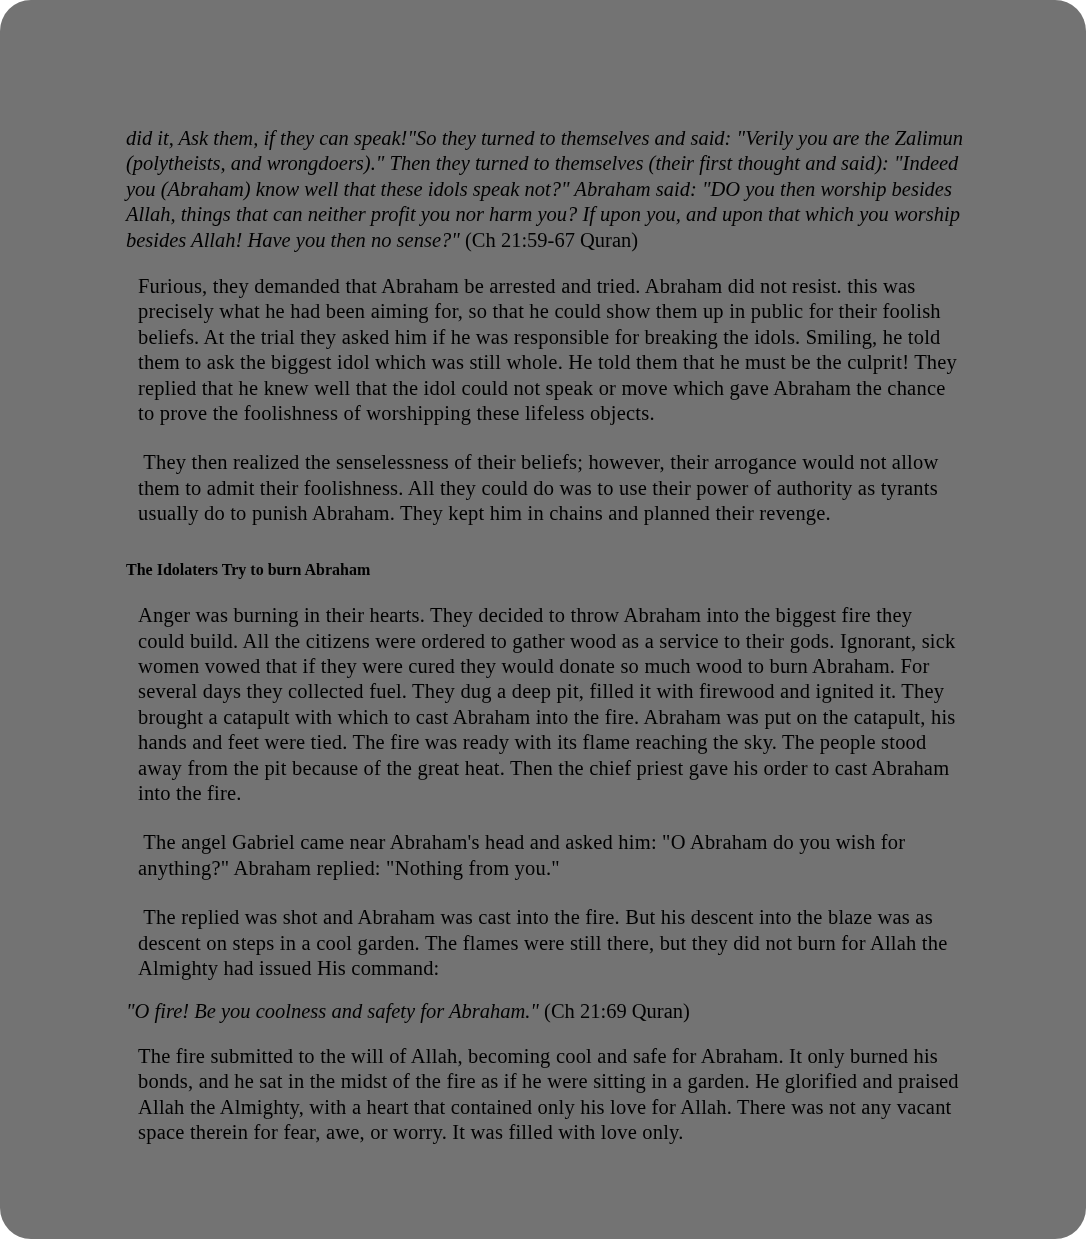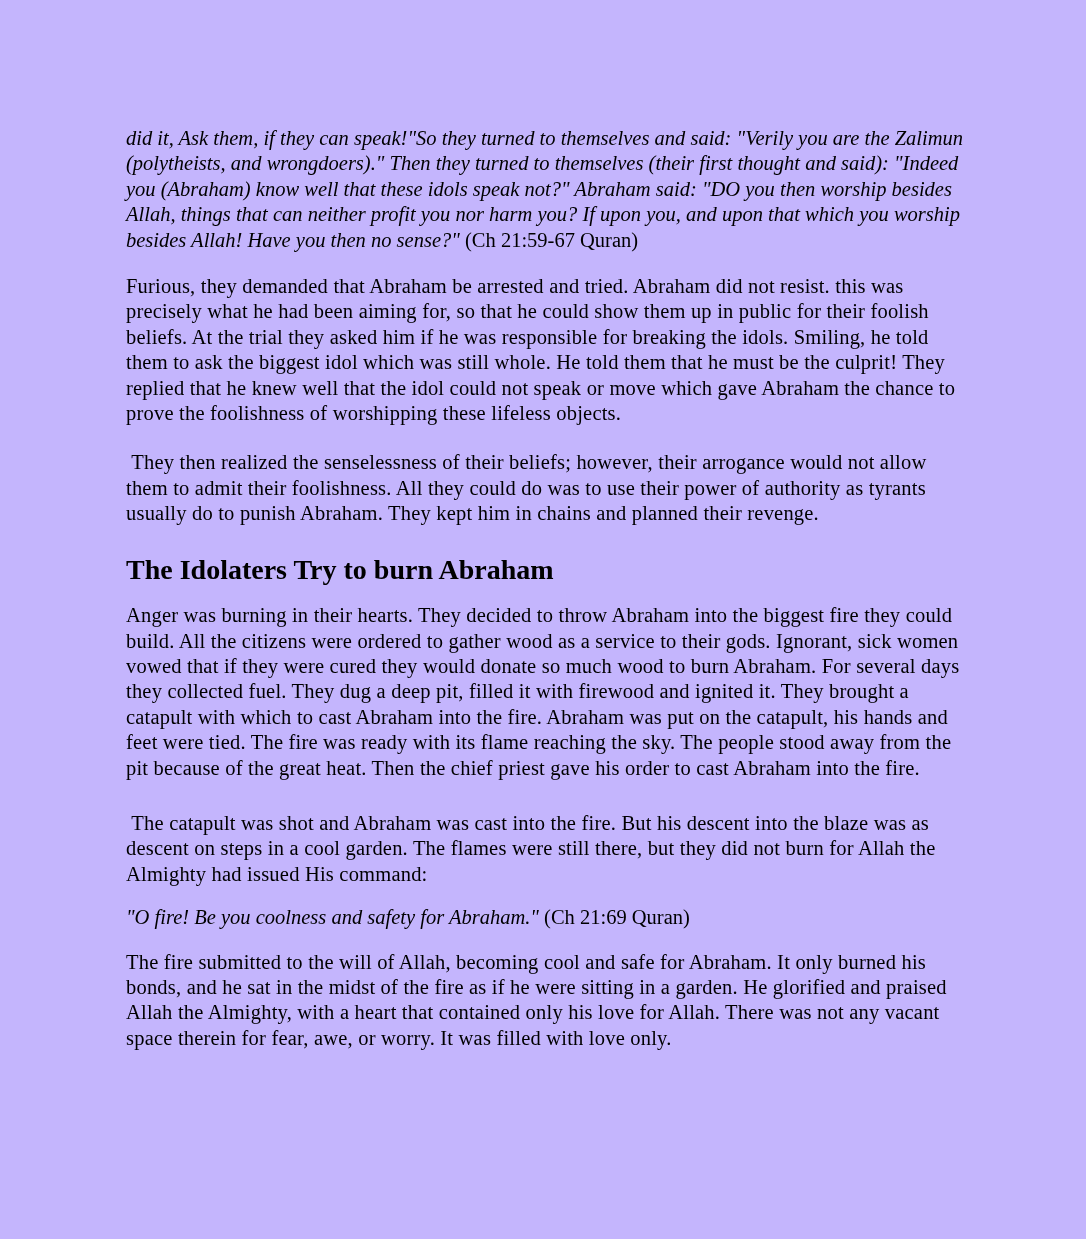--- a/index.html
+++ b/index.html
@@ -12,34 +12,35 @@
     height: 1239px;
     overflow: hidden;
     font-family: "Liberation Serif", "DejaVu Serif", serif;
     color: #000000;
     -webkit-font-smoothing: antialiased;
   }
   .page {
     position: relative;
     width: 1086px;
     height: 1239px;
-    background: #c4b5fd;
+    background: #737373;
     box-sizing: border-box;
+    border-radius: 31px;
   }
   .content {
     position: absolute;
     left: 126px;
     top: 126px;
     width: 838px;
   }
   .para {
     font-size: 20.5px;
     line-height: 25.4px;
     text-align: left;
-    margin: 0 0 0 0;
+    margin: 0 0 0 12px;
     white-space: pre-wrap;
     letter-spacing: 0.01em;
   }
   .para.body {
     margin-bottom: 18px;
   }
   .quote-block {
     font-style: italic;
     font-size: 20.5px;
     line-height: 25.4px;
@@ -56,21 +57,21 @@
     white-space: pre-wrap;
   }
   .quote-line .qtext {
     font-style: italic;
   }
   .quote-line .cite {
     font-style: normal;
     margin-top: 8px;
   }
   .heading {
-    font-size: 28px;
+    font-size: 16px;
     line-height: 25.4px;
     font-weight: bold;
     margin: 0 0 21px 0;
     white-space: pre-wrap;
   }
   .spacer-sm { height: 6px; }
   .spacer-md { height: 12px; }
 </style>
 </head>
 <body>
@@ -87,24 +88,25 @@
     <p class="para body"> They then realized the senselessness of their beliefs; however, their arrogance would not allow them to admit their foolishness. All they could do was to use their power of authority as tyrants usually do to punish Abraham. They kept him in chains and planned their revenge.</p>
 
     <div class="spacer-md"></div>
 
     <h2 class="heading">The Idolaters Try to burn Abraham</h2>
 
     <p class="para body">Anger was burning in their hearts. They decided to throw Abraham into the biggest fire they could build. All the citizens were ordered to gather wood as a service to their gods. Ignorant, sick women vowed that if they were cured they would donate so much wood to burn Abraham. For several days they collected fuel. They dug a deep pit, filled it with firewood and ignited it. They brought a catapult with which to cast Abraham into the fire. Abraham was put on the catapult, his hands and feet were tied. The fire was ready with its flame reaching the sky. The people stood away from the pit because of the great heat. Then the chief priest gave his order to cast Abraham into the fire.</p>
 
     <div class="spacer-sm"></div>
 
+    <p class="para body"> The angel Gabriel came near Abraham's head and asked him: "O Abraham do you wish for anything?" Abraham replied: "Nothing from you."</p>
 
     <div class="spacer-sm"></div>
 
-    <p class="para body"> The catapult was shot and Abraham was cast into the fire. But his descent into the blaze was as descent on steps in a cool garden. The flames were still there, but they did not burn for Allah the Almighty had issued His command:</p>
+    <p class="para body"> The replied was shot and Abraham was cast into the fire. But his descent into the blaze was as descent on steps in a cool garden. The flames were still there, but they did not burn for Allah the Almighty had issued His command:</p>
 
     <div class="quote-line"><span class="qtext">"O fire! Be you coolness and safety for Abraham." </span><span class="cite">(Ch 21:69 Quran)</span></div>
 
     <p class="para body">The fire submitted to the will of Allah, becoming cool and safe for Abraham. It only burned his bonds, and he sat in the midst of the fire as if he were sitting in a garden. He glorified and praised Allah the Almighty, with a heart that contained only his love for Allah. There was not any vacant space therein for fear, awe, or worry. It was filled with love only.</p>
 
     <div class="spacer-sm"></div>
 
 
   </div>
 </div>

